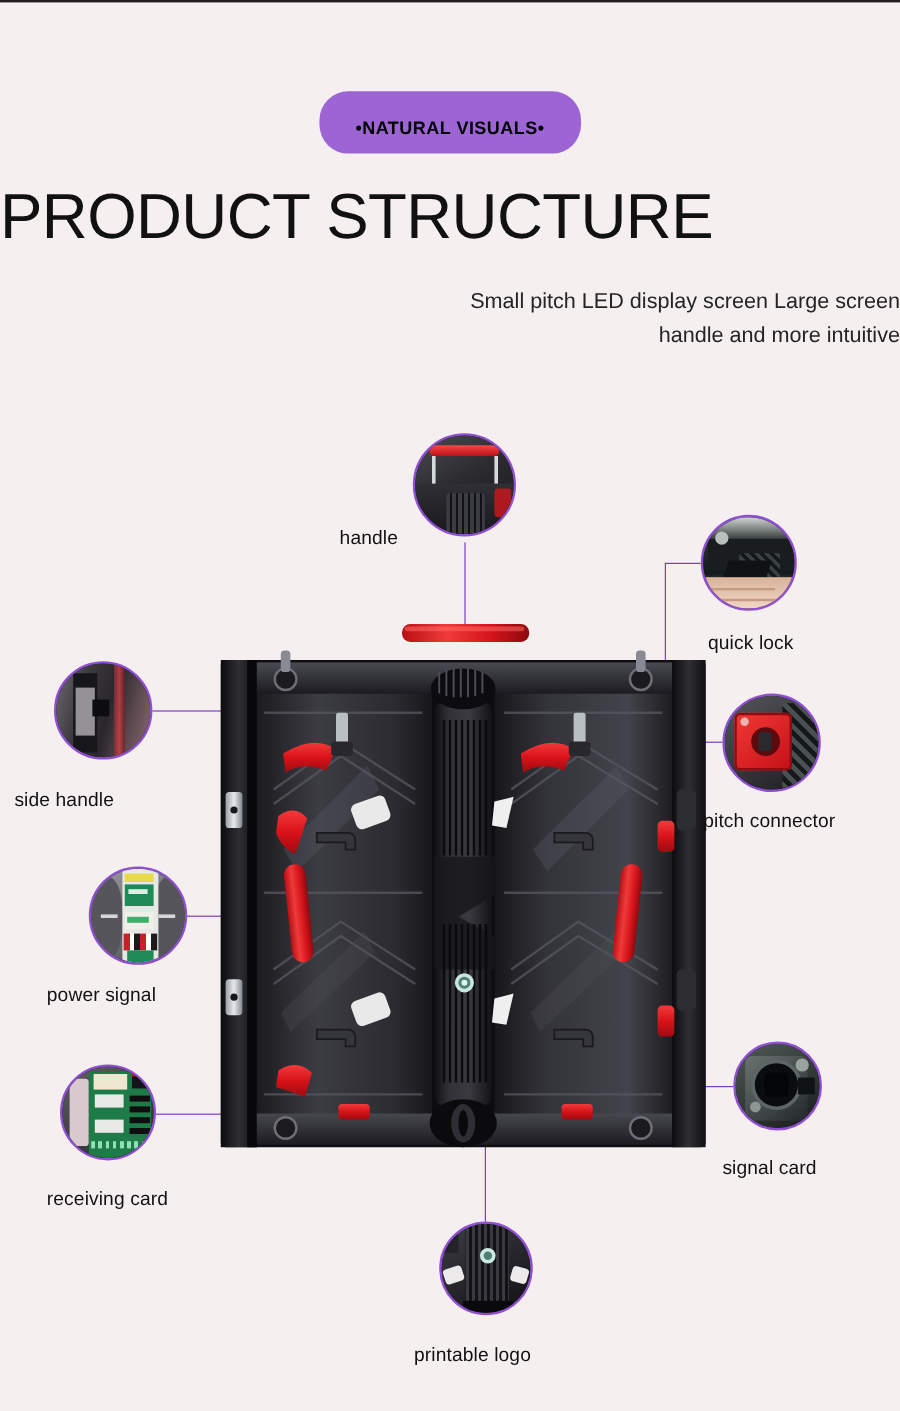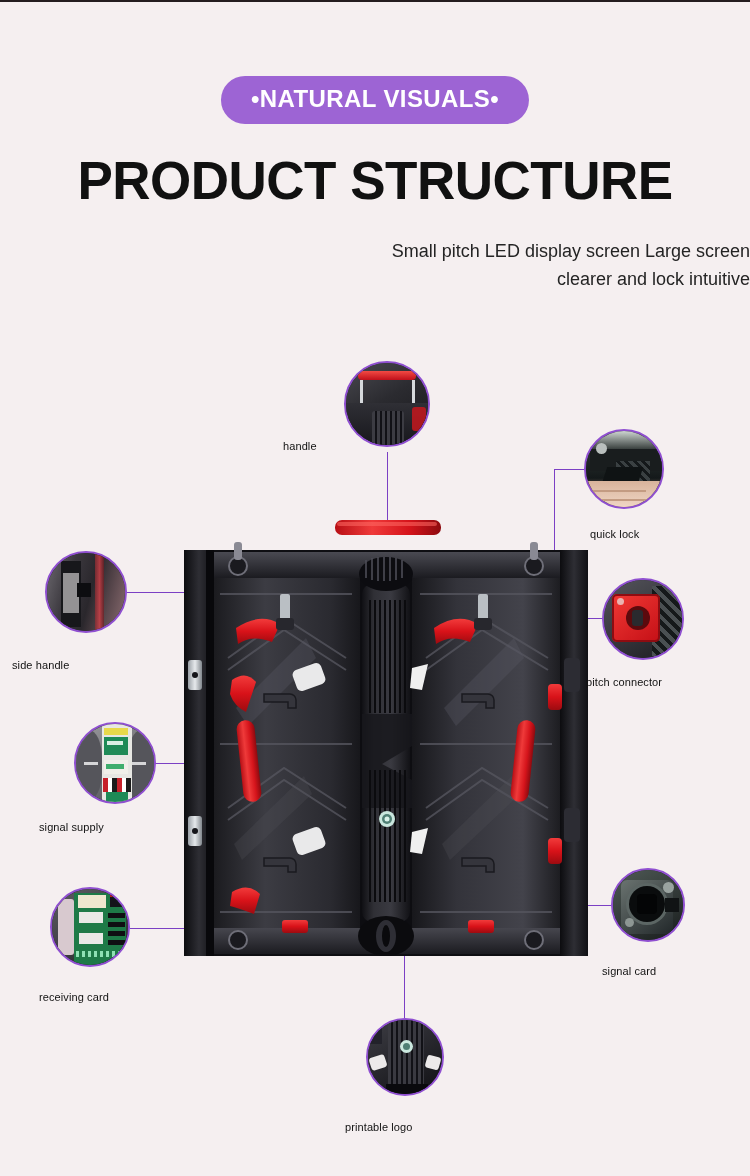--- a/index.html
+++ b/index.html
@@ -9,44 +9,44 @@
     font-family:"Liberation Sans", sans-serif;
     position:relative;overflow:hidden;
     -webkit-font-smoothing:antialiased;
   }
   .page{position:relative;width:750px;height:1176px;background:#f5eff0;}
   .top-rule{position:absolute;left:0;top:0;width:750px;height:2px;background:#241d1f;}
 
   
   .badge{
     position:absolute;left:50%;top:76px;transform:translateX(-50%);
-    background:#9d64d4;color:#ffffff;border-radius:24px;
-    padding:11px 30px 13px;font-size:24px;font-weight:bold;
+    background:#9d64d4;color:#000000;border-radius:24px;
+    padding:24px 30px 13px;font-size:15px;font-weight:bold;
     letter-spacing:.4px;white-space:nowrap;line-height:1;
   }
   .title{
-    position:absolute;left:0;right:0;top:152px;text-align:center;
-    font-size:53px;font-weight:bold;color:#111;letter-spacing:-0.5px;
+    position:absolute;left:0;right:0;top:152px;
+    font-size:53px;font-weight:normal;color:#111;letter-spacing:-0.5px;
     line-height:1.08;
   }
   .subtitle{
     position:absolute;left:0;right:0;top:238px;text-align:center;
     font-size:18px;color:#242424;line-height:1.55;font-weight:400;
   }
   .subtitle span{display:block;text-align:right;}
 
   
   .callout{position:absolute;}
   .circ{
     border-radius:50%;overflow:hidden;position:relative;
     border:2.5px solid #8f4fd0;background:#2a2a2e;
     box-sizing:border-box;
   }
   .clabel{
-    position:absolute;white-space:nowrap;font-size:11px;color:#121212;
+    position:absolute;white-space:nowrap;font-size:16px;color:#121212;
     letter-spacing:.1px;
   }
   .line{position:absolute;background:#7b3fc4;}
   .lh{height:1.4px;}
   .lv{width:1.4px;}
 
   
   .ph{position:absolute;inset:0;}
   .metal{background:linear-gradient(150deg,#4a4a50 0%,#2b2b30 45%,#17171b 100%);}
 
@@ -58,21 +58,21 @@
 <body>
 
 <div class="page">
 
   <div class="top-rule"></div>
 
   <div class="badge">•NATURAL VISUALS•</div>
   <div class="title">PRODUCT STRUCTURE</div>
   <div class="subtitle">
     <span>Small pitch LED display screen Large screen</span>
-    <span>clearer and lock intuitive</span>
+    <span>handle and more intuitive</span>
   </div>
 
   <div class="line lv" style="left:387px;top:452px;height:76px;"></div>
 
   <div class="line lh" style="left:554px;top:469px;width:30px;"></div>
   <div class="line lv" style="left:554px;top:469px;height:107px;"></div>
 
   <div class="line lh" style="left:402px;top:618px;width:200px;"></div>
 
   <div class="line lh" style="left:127px;top:592px;width:112px;"></div>
@@ -327,21 +327,21 @@
       <div style="position:absolute;left:28px;top:13px;width:24px;height:18px;background:#1e8a56;"></div>
       <div style="position:absolute;left:31px;top:17px;width:16px;height:4px;background:#d9efe3;"></div>
       <div style="position:absolute;left:28px;top:36px;width:24px;height:14px;background:#f0efe9;"></div>
       <div style="position:absolute;left:30px;top:40px;width:18px;height:5px;background:#3fae6d;"></div>
       <div style="position:absolute;left:27px;top:54px;width:28px;height:14px;background:linear-gradient(90deg,#c6202a 0 5px,#ffffff 5px 9px,#1b1b1b 9px 14px,#c6202a 14px 19px,#ffffff 19px 23px,#1b1b1b 23px 28px);"></div>
       <div style="position:absolute;left:30px;top:68px;width:22px;height:11px;background:#1e8a56;"></div>
       <div style="position:absolute;left:8px;top:38px;width:14px;height:3px;background:#d6d6d8;"></div>
       <div style="position:absolute;right:8px;top:38px;width:14px;height:3px;background:#d6d6d8;"></div>
     </div>
   </div>
-  <div class="clabel" style="left:39px;top:821px;">signal supply</div>
+  <div class="clabel" style="left:39px;top:821px;">power signal</div>
 
   <div class="callout" style="left:50px;top:887px;">
     <div class="circ" style="width:80px;height:80px;">
       <div class="ph" style="background:linear-gradient(150deg,#5d5d62,#26262b);"></div>
       <div style="position:absolute;left:6px;top:10px;width:16px;height:56px;border-radius:3px;background:#d8c9cf;"></div>
       <div style="position:absolute;left:22px;top:4px;width:52px;height:72px;background:#1e7a47;"></div>
       <div style="position:absolute;left:26px;top:6px;width:28px;height:13px;background:#efe7cf;"></div>
       <div style="position:absolute;left:58px;top:6px;width:14px;height:12px;background:#14121a;"></div>
       <div style="position:absolute;left:27px;top:23px;width:24px;height:11px;background:#e9e9e6;"></div>
       <div style="position:absolute;left:27px;top:44px;width:24px;height:11px;background:#e9e9e6;"></div>

